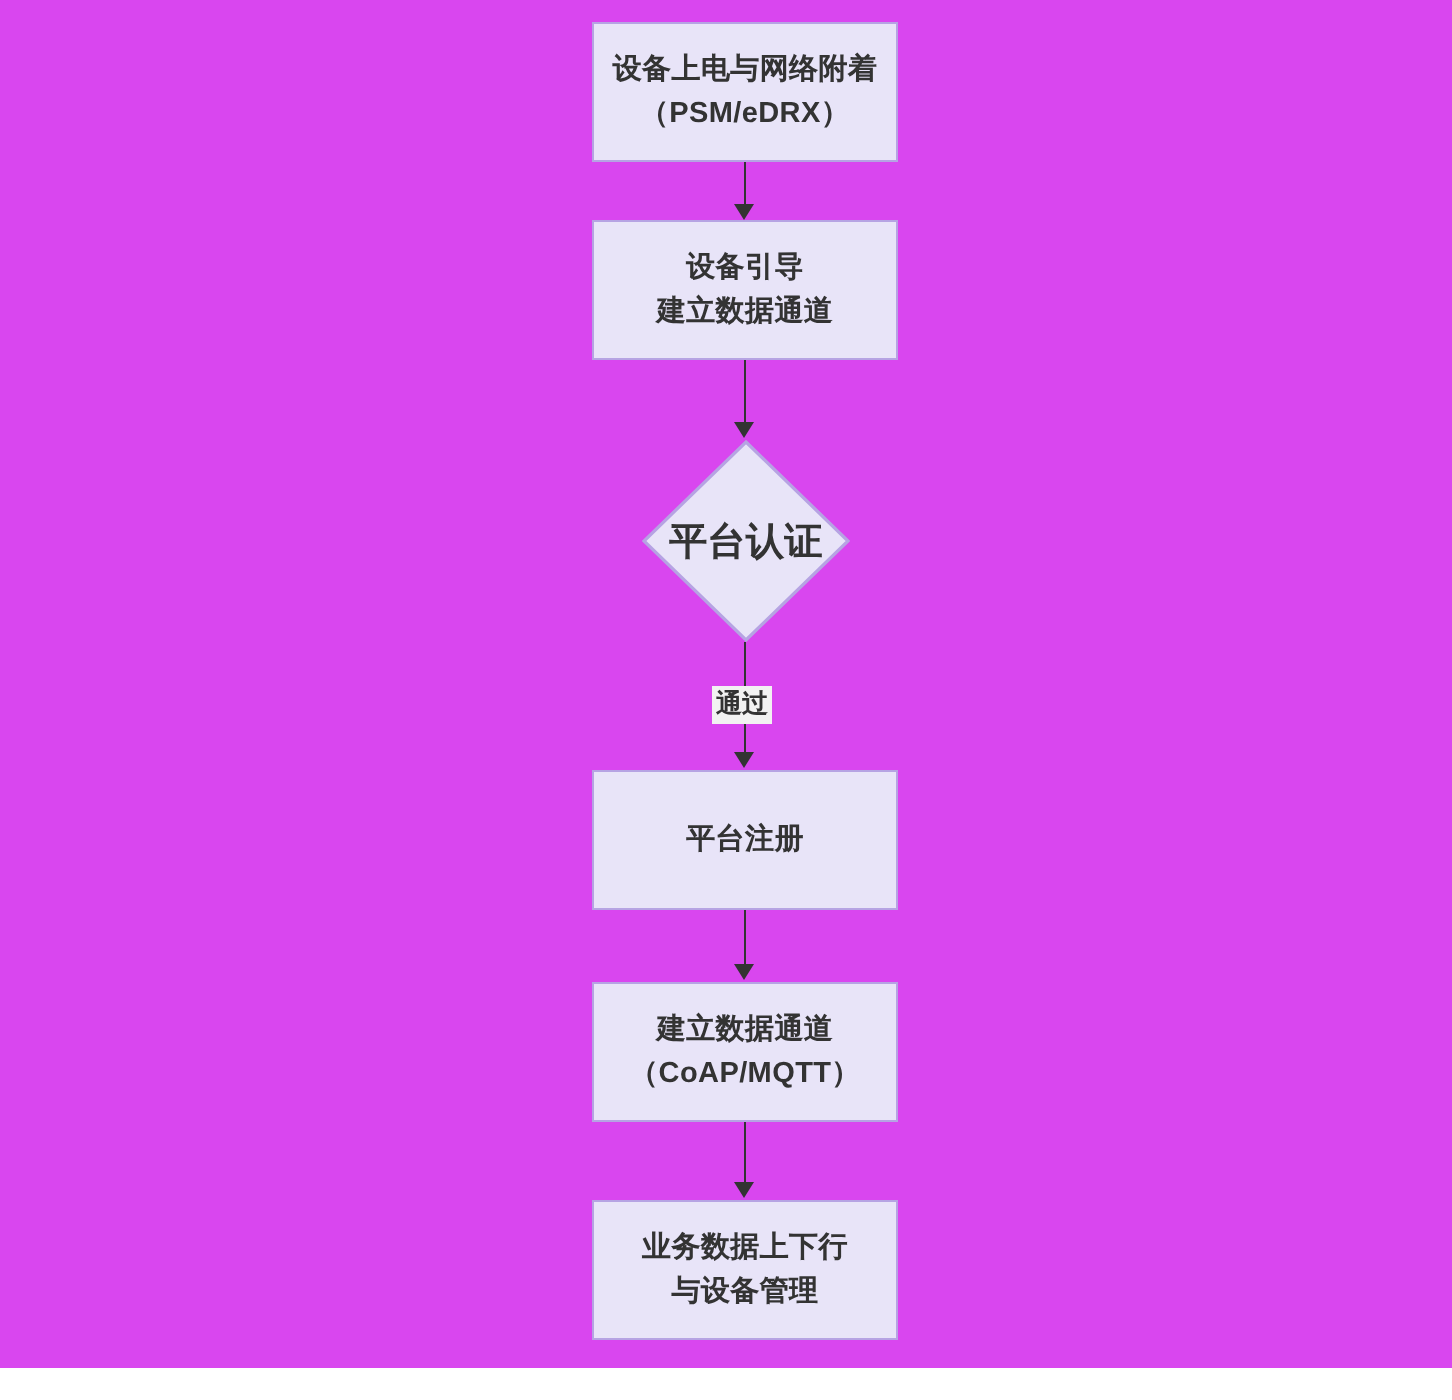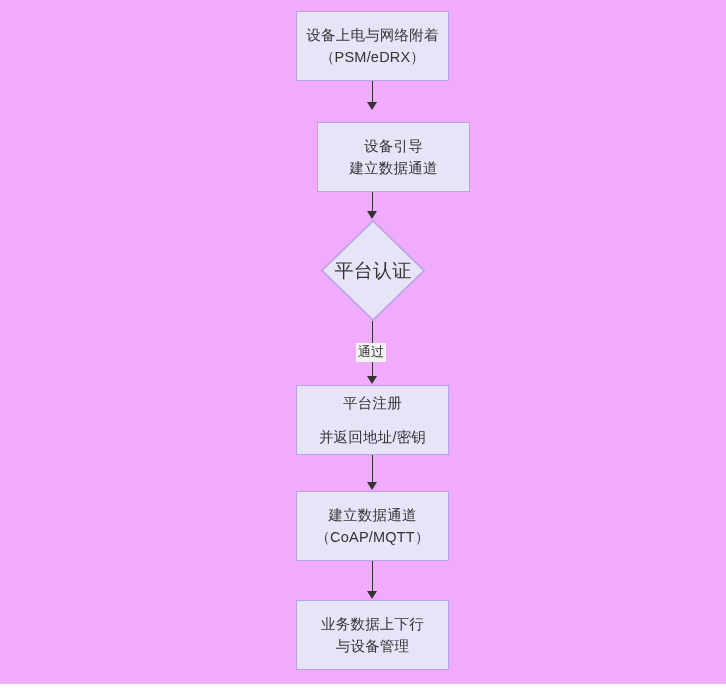--- a/index.html
+++ b/index.html
@@ -12,21 +12,22 @@
     width: 726px;
     height: 700px;
     font-family: "Liberation Sans", "DejaVu Sans", sans-serif;
     overflow: hidden;
   }
 
   #canvas {
     position: relative;
     width: 726px;
     height: 684px;
-    background: #f0abfc;
+    background: #d946ef;
+    font-weight: bold;
   }
 
   
   .node {
     position: absolute;
     box-sizing: border-box;
     background: #e8e4f8;
     border: 1.4px solid #b6a3e3;
     color: #333333;
     display: flex;
@@ -127,37 +128,36 @@
   <div class="arrowhead" style="top:482px;"></div>
 
   <div class="connector" style="top:561px; height:30px;"></div>
   <div class="arrowhead" style="top:591px;"></div>
 
   <div class="node process" style="top:11px;">
     <span class="line1">设备上电与网络附着</span>
     <span class="line2">（PSM/eDRX）</span>
   </div>
 
-  <div class="node process" style="top:122px;margin-left:21px;">
+  <div class="node process" style="top:110px;">
     <span class="line1">设备引导</span>
     <span class="line2">建立数据通道</span>
   </div>
 
   <div class="decision-wrap">
     <svg class="decision-shape" viewBox="0 0 104 101" preserveAspectRatio="none" xmlns="http://www.w3.org/2000/svg">
       <polygon points="52,1 103,50.5 52,100 1,50.5" fill="#e8e4f8" stroke="#b6a3e3" stroke-width="1.6"></polygon>
     </svg>
     <div class="decision-label">平台认证</div>
   </div>
 
   <div class="edge-label" style="left:356px; top:343px;">通过</div>
 
   <div class="node process" style="top:385px;gap:12px;">
     <span class="line1">平台注册</span>
-    <span class="line2">并返回地址/密钥</span>
   </div>
 
   <div class="node process" style="top:600px;">
     <span class="line1">业务数据上下行</span>
     <span class="line2">与设备管理</span>
   </div>
 
   <div class="node process" style="top:491px;">
     <span class="line1">建立数据通道</span>
     <span class="line2">（CoAP/MQTT）</span>

